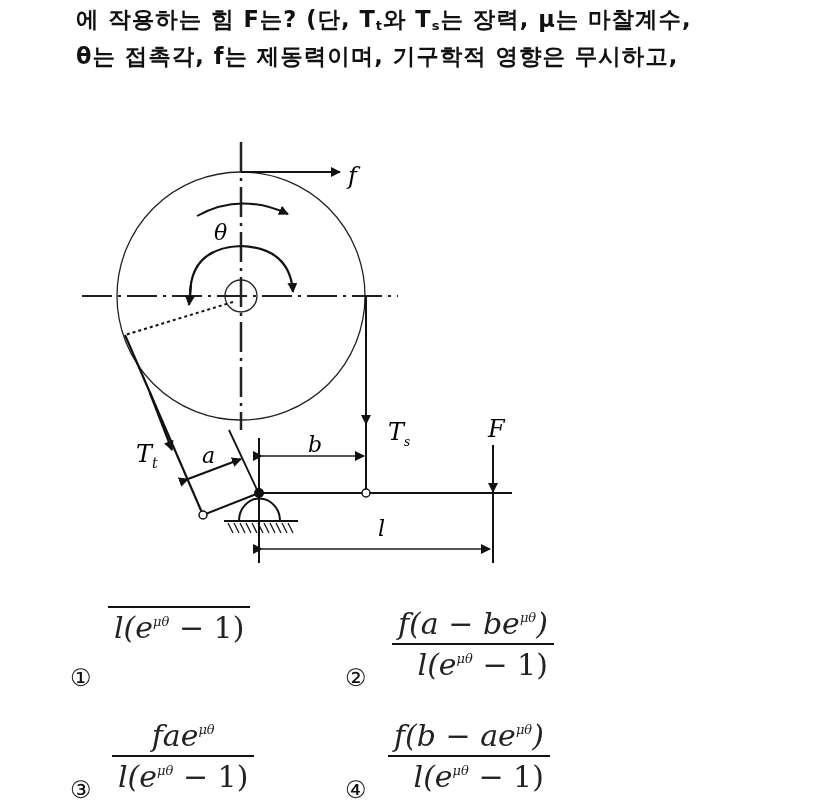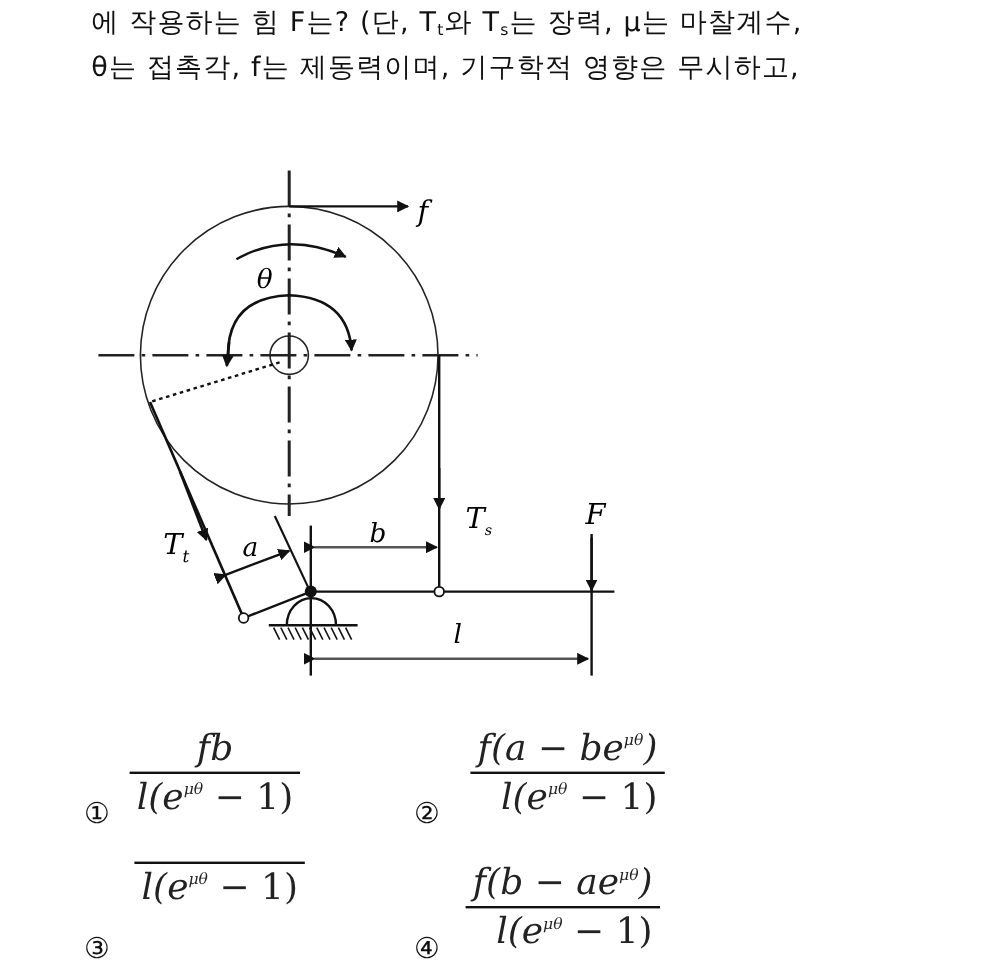--- a/index.html
+++ b/index.html
@@ -1,19 +1,19 @@
 <!DOCTYPE html>
 <html><head>
 <meta charset="utf-8">
 <style>
   html, body { margin:0; padding:0; background:#ffffff; }
   body { width:826px; height:806px; position:relative; overflow:hidden; color:#111; }
   .q { position:absolute; left:22px; top:4px; font-family:"DejaVu Sans", sans-serif; font-size:22.5px; line-height:31px; letter-spacing:1px; }
   .q .line { white-space:nowrap; }
-  .q .indent { padding-left:54px; }
+  .q .indent { padding-left:54px;font-weight:bold; }
   .q sub { font-size:13px; vertical-align:-3px; }
   .diagram { position:absolute; left:0; top:0; }
   .diagram text { font-family:"DejaVu Serif", serif; font-style:italic; }
   .choice { position:absolute; font-family:"DejaVu Serif", serif; }
   .choice .num { position:absolute; font-family:"DejaVu Sans", sans-serif; font-size:24px; }
   .frac { position:absolute; text-align:center; font-style:italic; font-size:30px; color:#222; }
   .frac .numer { display:block; padding:0 6px 2px; white-space:nowrap; }
   .frac .bar { display:block; border-top:2px solid #111; }
   .frac .denom { display:block; padding:2px 6px 0; white-space:nowrap;text-align:right; }
   .frac sup { font-size:13px; vertical-align:12px; }
@@ -94,38 +94,38 @@
   <text x="378" y="536" font-size="22">l</text>
 
   <line x1="229" y1="430" x2="258" y2="492" stroke="#111" stroke-width="1.8"></line>
   <line x1="188" y1="479" x2="241" y2="459" stroke="#111" stroke-width="2" marker-start="url(#ah)" marker-end="url(#ah)"></line>
   <text x="202" y="463" font-size="22">a</text>
 </svg>
 
 <div class="choice">
   <span class="num" style="left:70px;top:664px;">①</span>
   <div class="frac" style="left:108px;top:606px;">
-    <span class="numer">fb</span>
     <span class="bar"></span>
     <span class="denom"><span>l(e</span><sup>μθ</sup><span class="up"> − 1)</span></span>
   </div>
 </div>
 
 <div class="choice">
   <span class="num" style="left:345px;top:664px;">②</span>
   <div class="frac" style="left:392px;top:606px;">
     <span class="numer"><span>f(a − be</span><sup>μθ</sup><span>)</span></span>
     <span class="bar"></span>
     <span class="denom"><span>l(e</span><sup>μθ</sup><span class="up"> − 1)</span></span>
   </div>
 </div>
 
 <div class="choice">
   <span class="num" style="left:70px;top:776px;">③</span>
   <div class="frac" style="left:112px;top:718px;">
+    <span class="numer"><span>fae</span><sup>μθ</sup><span></span></span>
     <span class="bar"></span>
     <span class="denom"><span>l(e</span><sup>μθ</sup><span class="up"> − 1)</span></span>
   </div>
 </div>
 
 <div class="choice">
   <span class="num" style="left:345px;top:776px;">④</span>
   <div class="frac" style="left:388px;top:718px;">
     <span class="numer"><span>f(b − ae</span><sup>μθ</sup><span>)</span></span>
     <span class="bar"></span>

